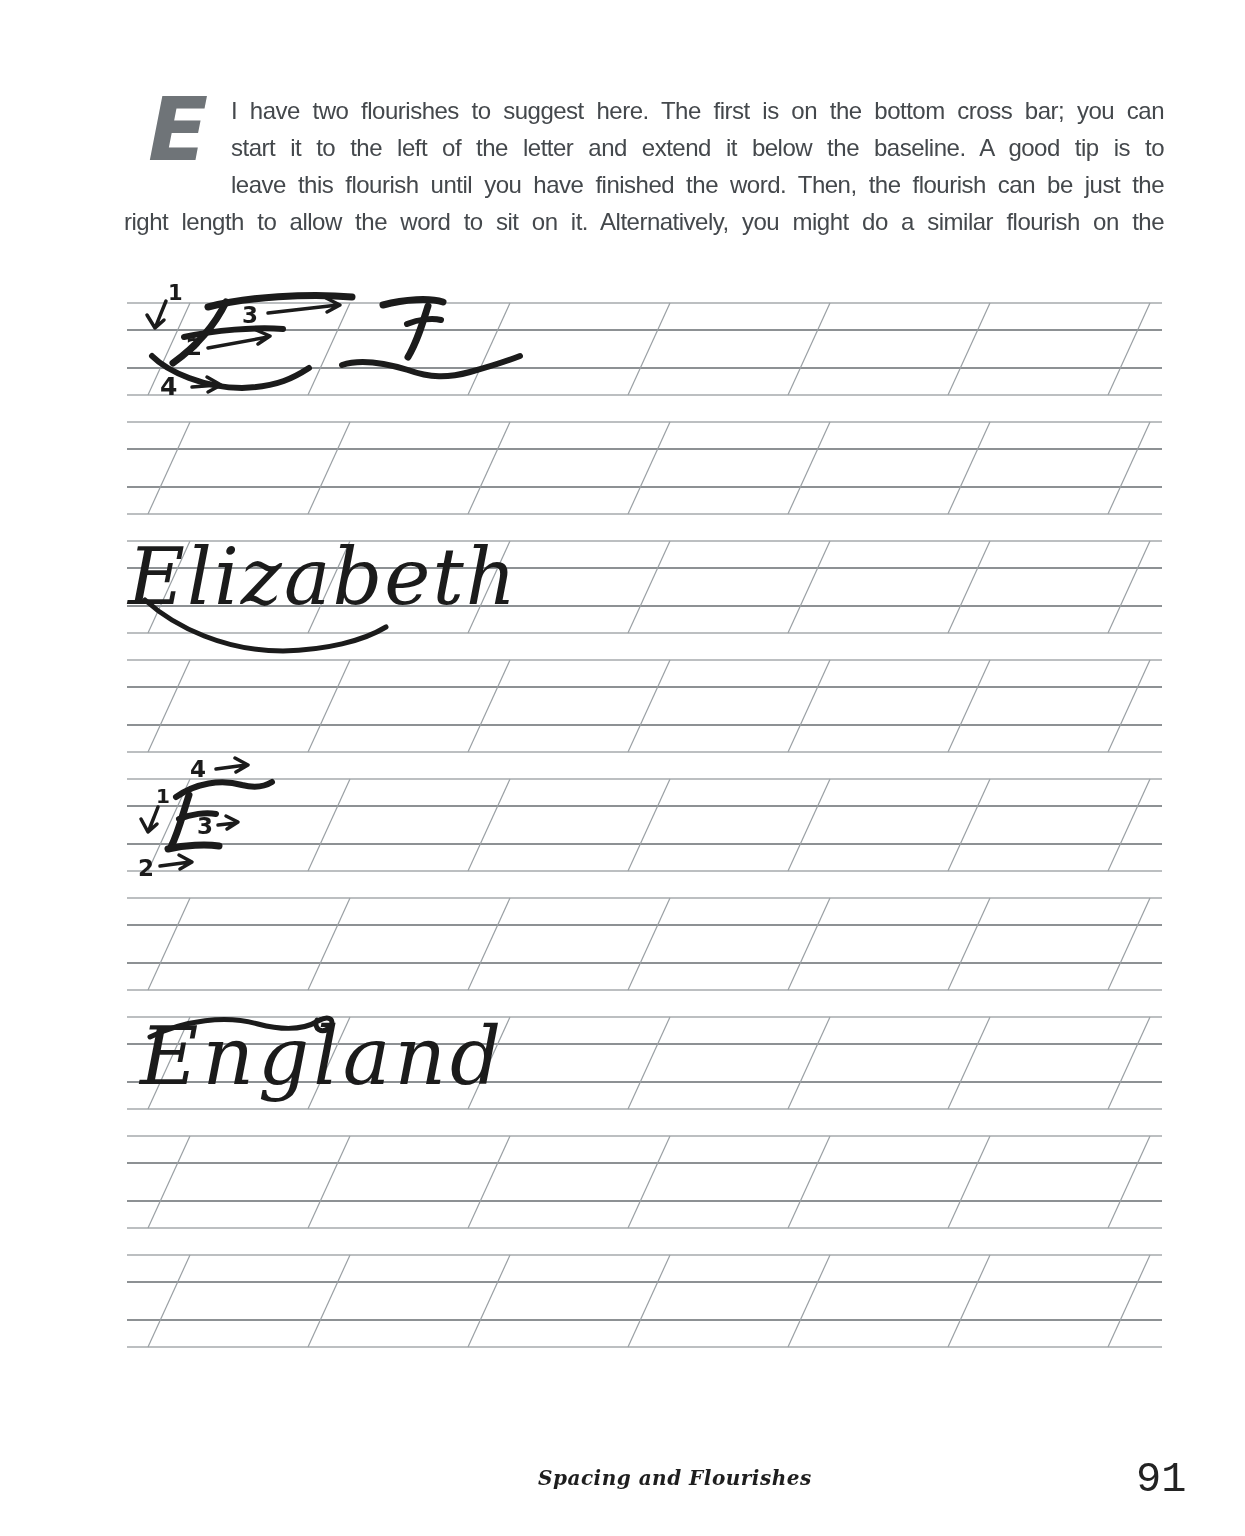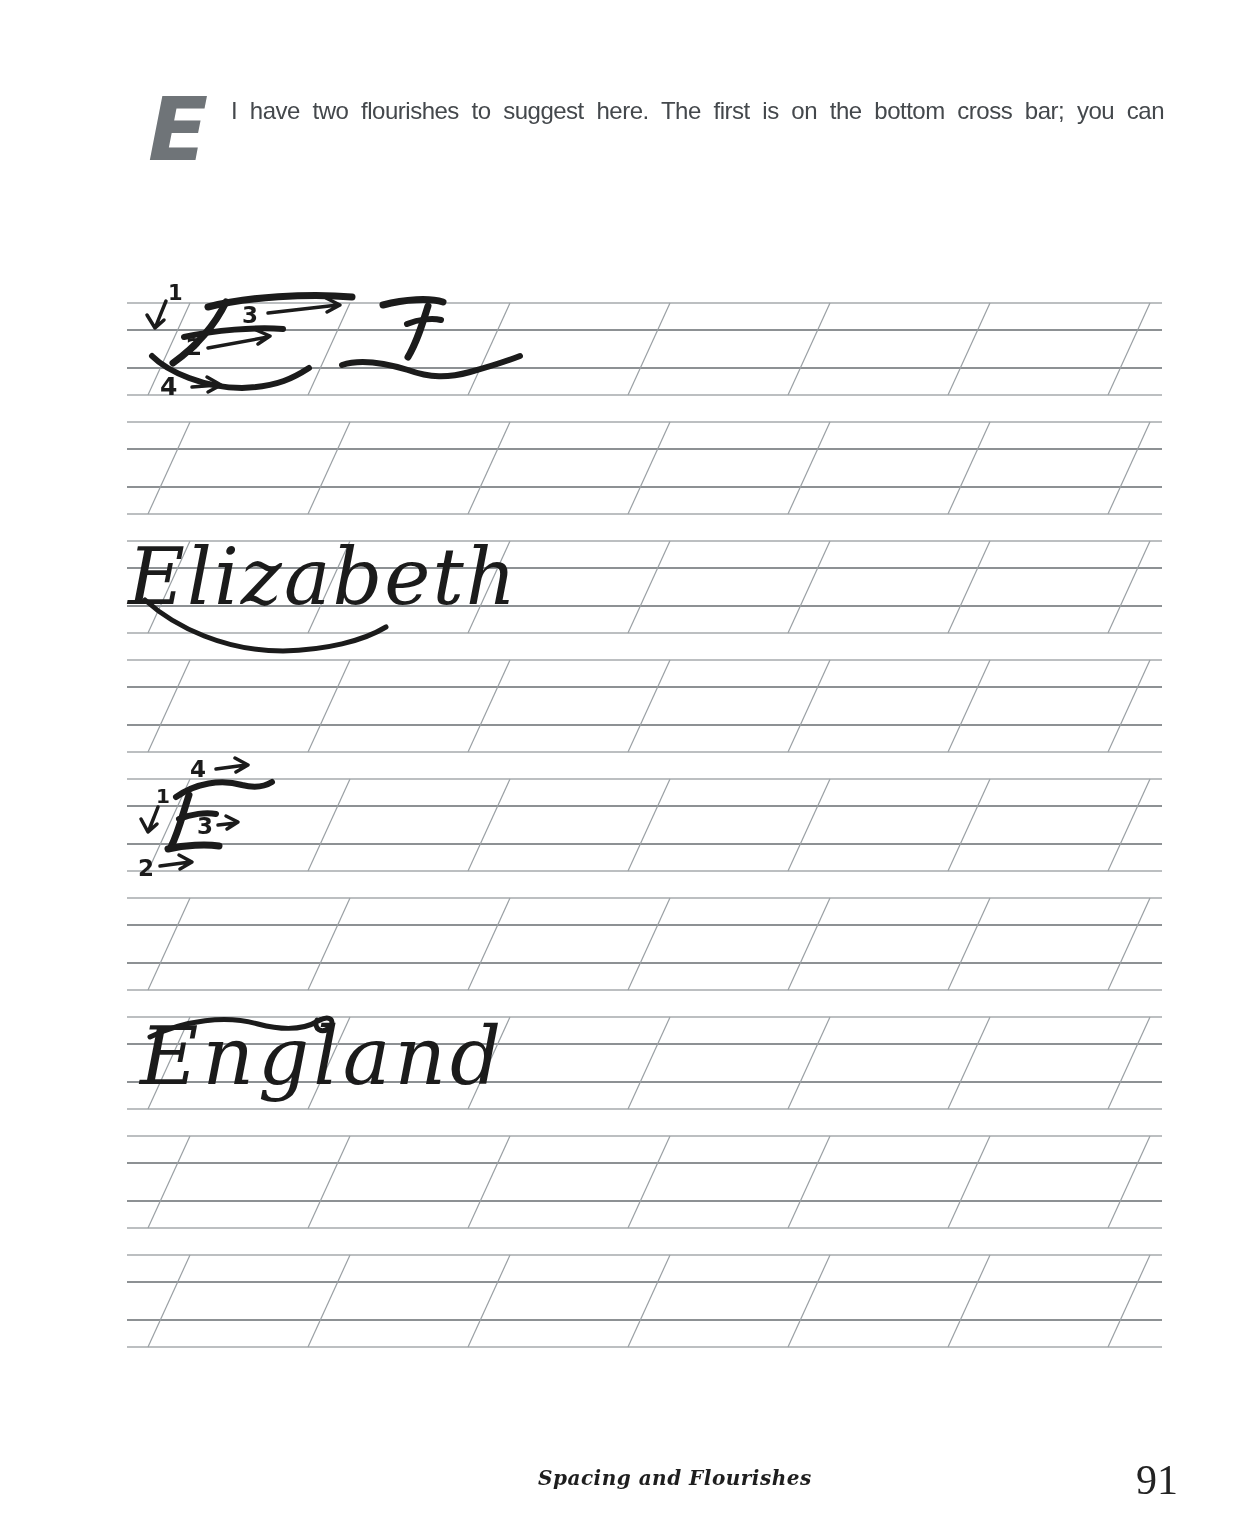--- a/index.html
+++ b/index.html
@@ -27,31 +27,34 @@
   .ann { stroke:#1b1b1b; stroke-width:3.5px; stroke-linecap:round; stroke-linejoin:round; fill:none; }
   .digit { font-family:"DejaVu Sans", sans-serif; font-weight:600; fill:#1b1b1b; }
   .script-word { font-family:"DejaVu Serif", serif; font-style:italic; fill:#1b1b1b; }
   .footer-title {
     position:absolute; left:538px; top:1466px;
     font-family:"DejaVu Serif", serif; font-style:italic; font-weight:600;
     font-size:20px; color:#1e1e1e; letter-spacing:0.5px;
   }
   .page-number {
     position:absolute; left:1136px; top:1456px;
-    font-family:Liberation Serif, serif; font-size:42px; color:#232323;
+    font-family:Liberation Mono, monospace; font-size:42px; color:#232323;
   }
 </style>
 </head>
 <body>
 
 <div class="drop-cap">E</div>
 <div class="intro">
   <div class="indented">
     <div class="line">I have two flourishes to suggest here. The first is on the bottom cross bar; you can</div>
+    <div class="line">start it to the left of the letter and extend it below the baseline. A good tip is to</div>
+    <div class="line">leave this flourish until you have finished the word. Then, the flourish can be just the</div>
   </div>
+  <div class="line">right length to allow the word to sit on it. Alternatively, you might do a similar flourish on the</div>
 </div>
 
 <svg class="sheet" width="1245" height="1536" viewBox="0 0 1245 1536">
 
   <g id="guidelines-layer">
       <g>
         <line x1="127" x2="1162" y1="303" y2="303" stroke="#a6aaad" stroke-width="1.6"></line>
         <line x1="127" x2="1162" y1="330" y2="330" stroke="#8d9194" stroke-width="2.2"></line>
         <line x1="127" x2="1162" y1="368" y2="368" stroke="#8d9194" stroke-width="2.2"></line>
         <line x1="127" x2="1162" y1="395" y2="395" stroke="#a6aaad" stroke-width="1.6"></line>

